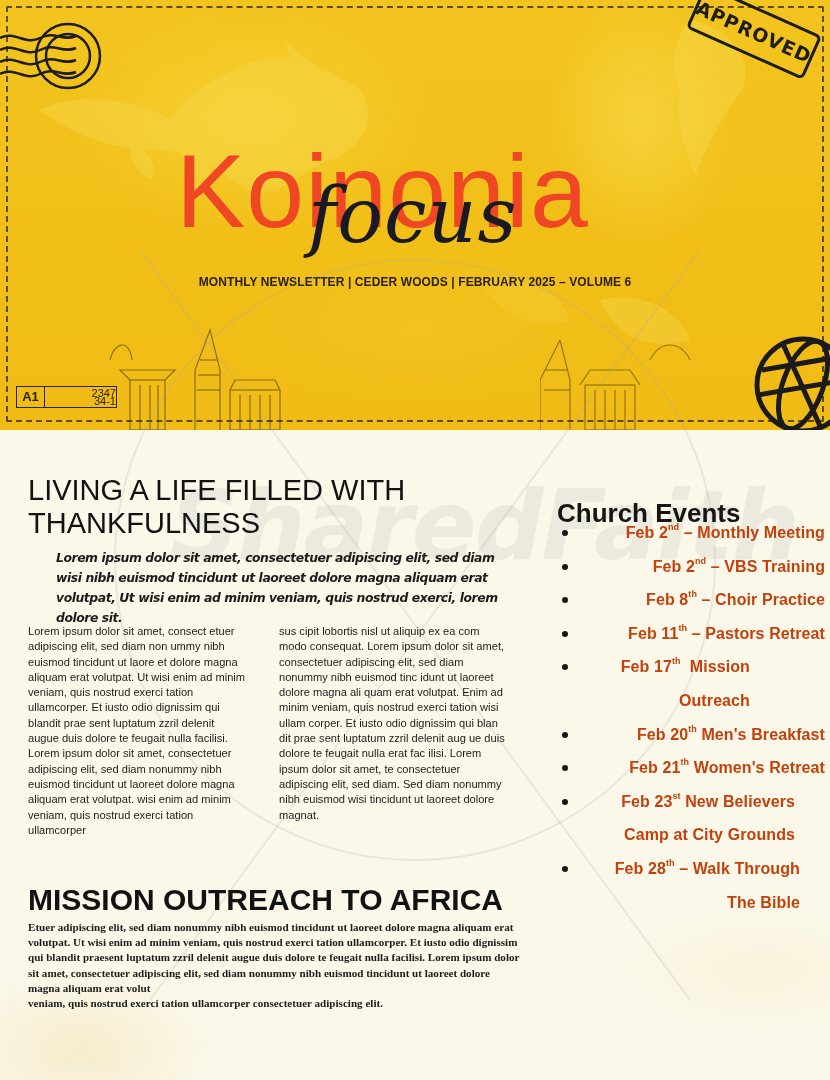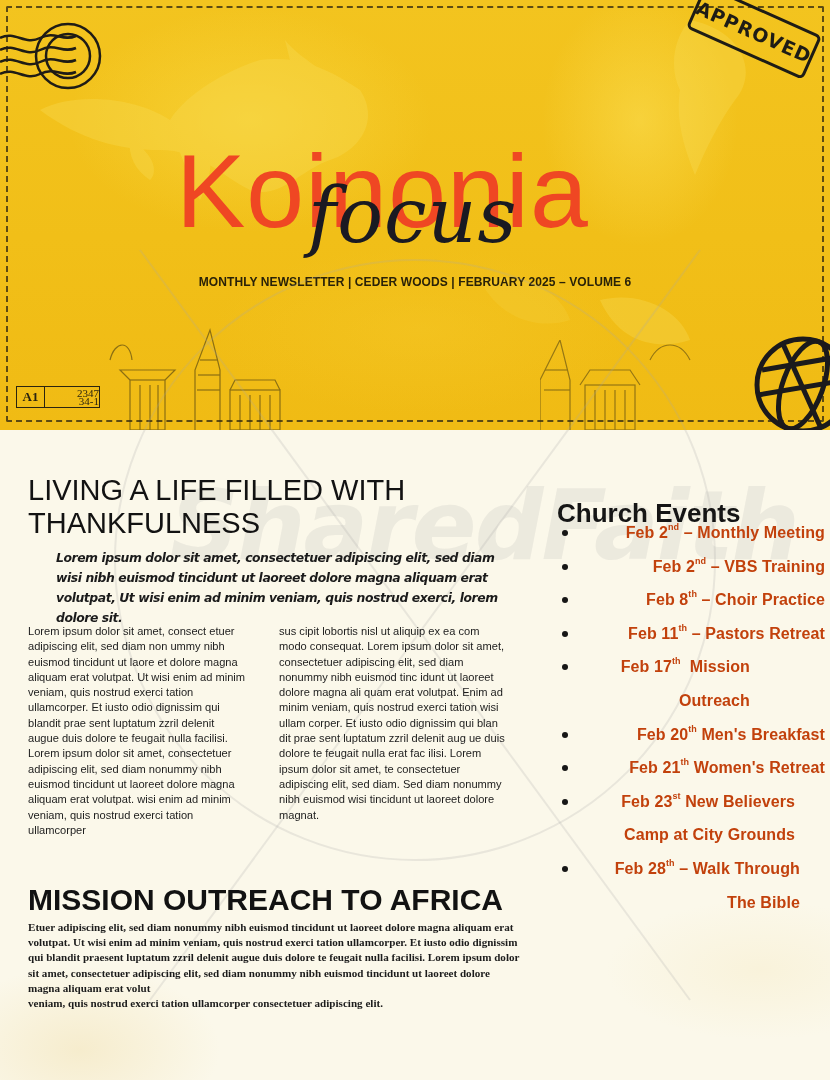--- a/index.html
+++ b/index.html
@@ -45,22 +45,22 @@
     transform: rotate(24deg);
     font-weight: bold; font-size: 19px; color: #1e1c16;
     display: flex; align-items: center; justify-content: center; letter-spacing: 1px;
     font-family: "DejaVu Sans", sans-serif;
   }
   .postmark { position: absolute; left: 0; top: 20px; }
   .globe { position: absolute; left: 748px; top: 330px; }
   .skyline { position: absolute; left: 100px; top: 320px; opacity: 0.55; }
   .skyline-r { position: absolute; left: 540px; top: 340px; opacity: 0.5; }
   .code-box {
-    position: absolute; left: 16px; top: 386px; height: 22px; width: 84px;
-    border: 1.5px solid #2a2410; display: flex; font-family: Liberation Serif, serif;
+    position: absolute; left: 16px; top: 386px; height: 22px; width: 101px;
+    border: 1.5px solid #2a2410; display: flex; font-family: Liberation Sans, sans-serif;
   }
   .code-box .a1 { width: 28px; border-right: 1.5px solid #2a2410; font-size: 13px; font-weight: bold; text-align: center; line-height: 19px; color:#2a2410; }
   .code-box .num { flex: 1; font-size: 11px; line-height: 8px; text-align: right; padding-top: 2px; color:#2a2410; }
   .world-map { position: absolute; left: 0; top: 0; opacity: 0.35; }
 
   
   .paper-texture {
     position: absolute; left: 0; top: 430px; width: 830px; height: 650px;
     background:
       radial-gradient(ellipse 200px 120px at 80px 620px, rgba(240,222,170,0.45), rgba(240,222,170,0) 70%),

